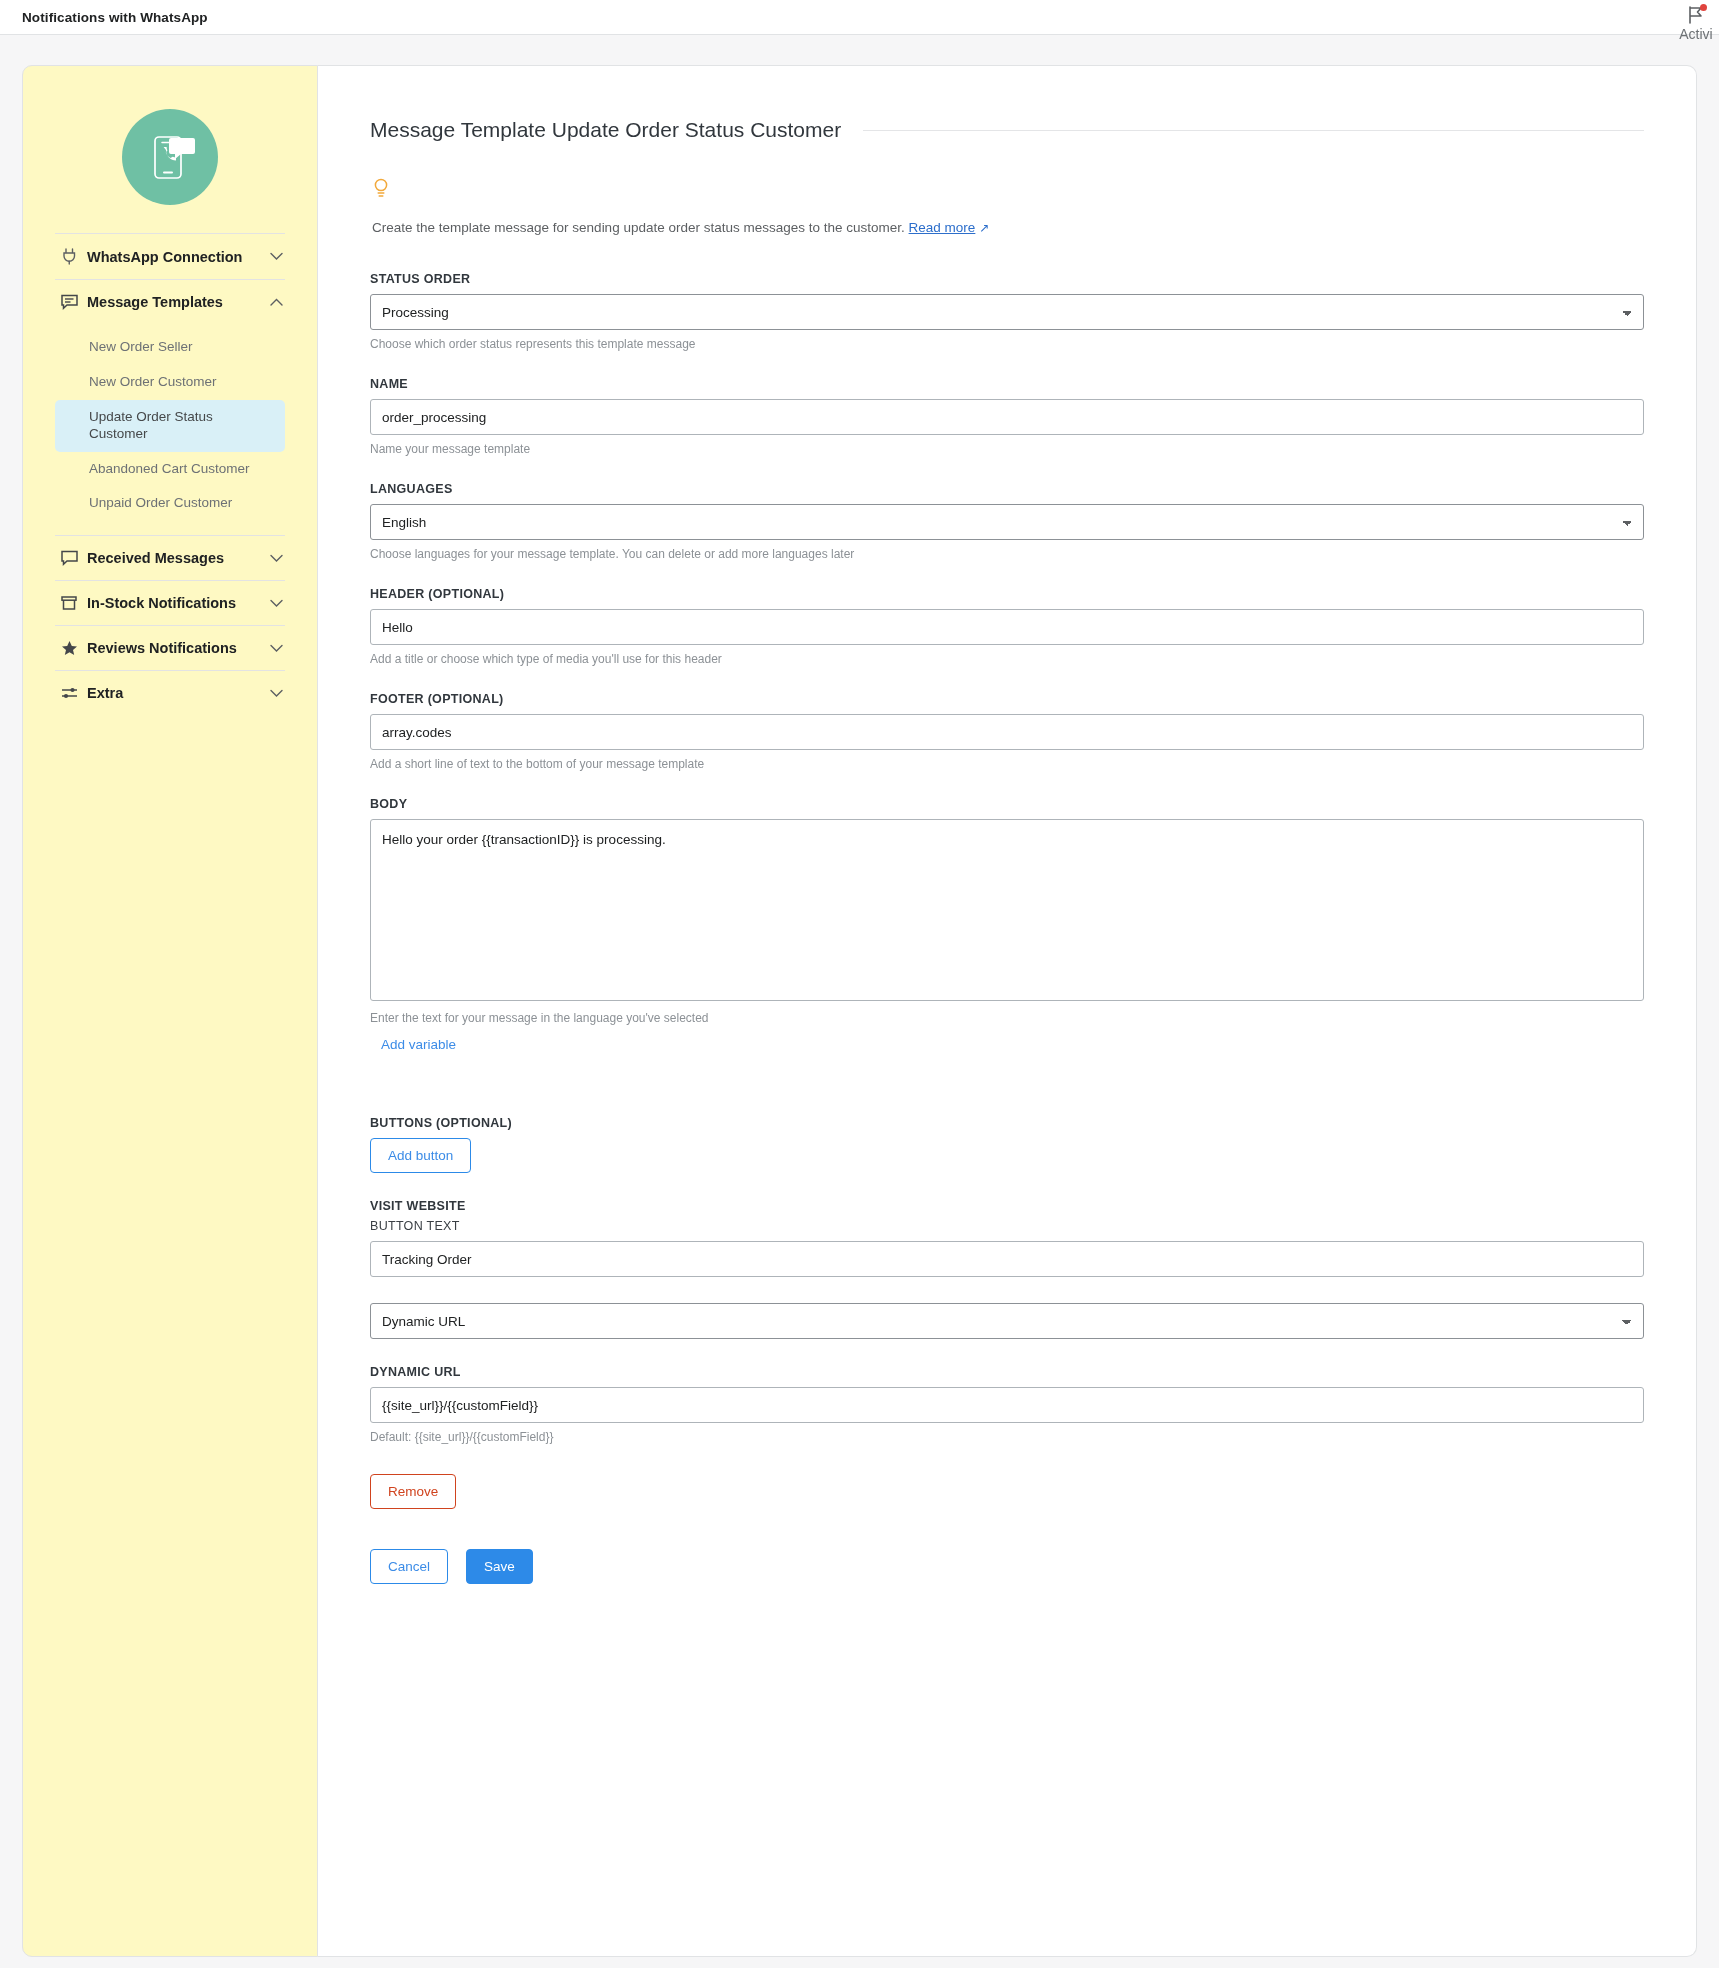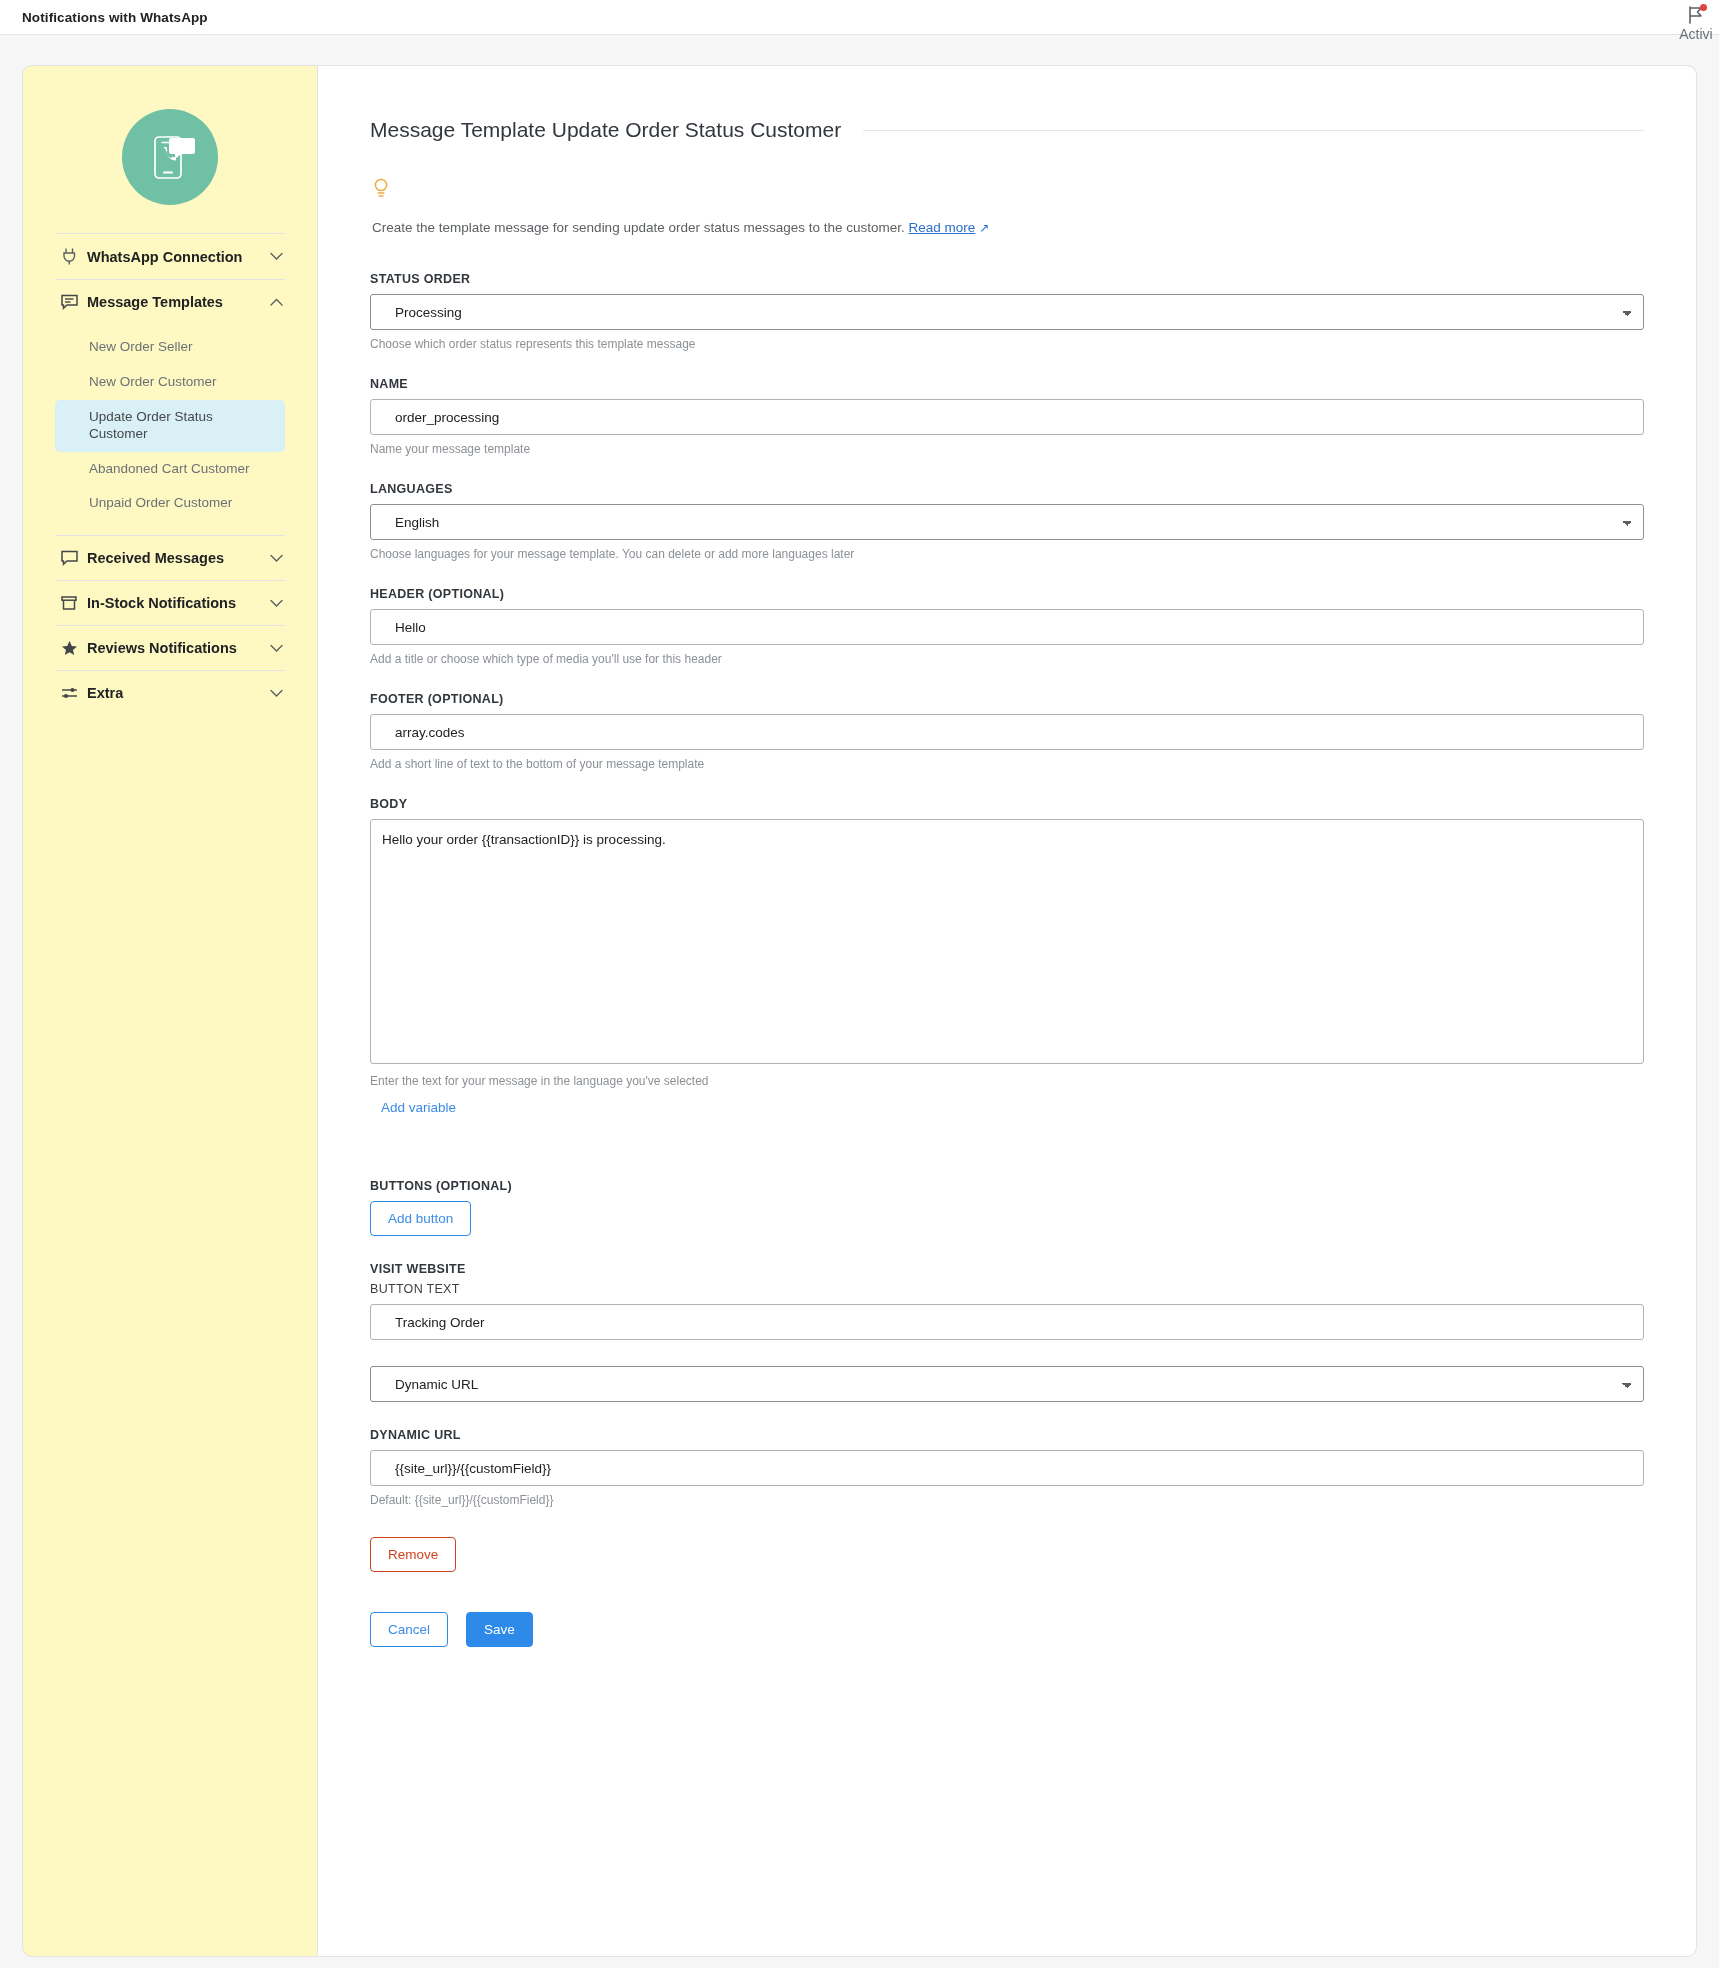--- a/index.html
+++ b/index.html
@@ -177,41 +177,41 @@
     display: block;
     font-size: 12px;
     color: #8c9196;
     margin-top: 7px;
   }
   .inp {
     width: 100%;
     height: 36px;
     border: 1px solid #aeb4b9;
     border-radius: 3px;
-    padding: 0 24px;
+    padding: 0 11px;
     font-family: "Liberation Sans", sans-serif;
     font-size: 13.5px;
     color: #202223;
     background: #fff;
   }
   select.inp {
     border-color: #8c9196;
     appearance: none;
     -webkit-appearance: none;
     background-image:
       linear-gradient(45deg, transparent 50%, #5c5f62 50%),
       linear-gradient(135deg, #5c5f62 50%, transparent 50%);
     background-position:
       calc(100% - 16px) 16px,
       calc(100% - 11px) 16px;
     background-size: 5px 5px, 5px 5px;
     background-repeat: no-repeat;
   }
   textarea.inp {
-    height: 245px;
+    height: 182px;
     padding: 10px 11px;
     resize: none;
     line-height: 1.45;
   }
 
   .linkbtn {
     display: inline-block;
     margin: 12px 0 0 11px;
     font-size: 13.5px;
     color: #3c8ce7;

